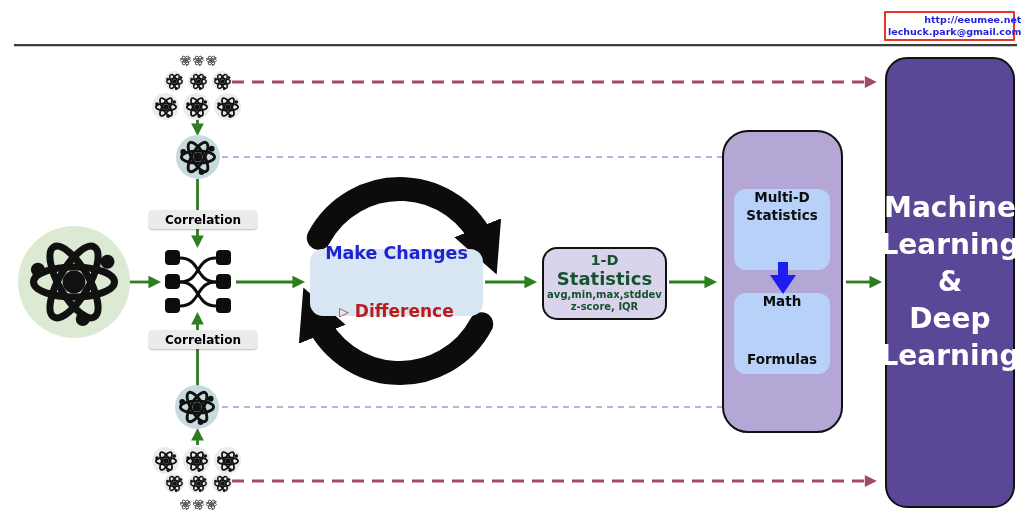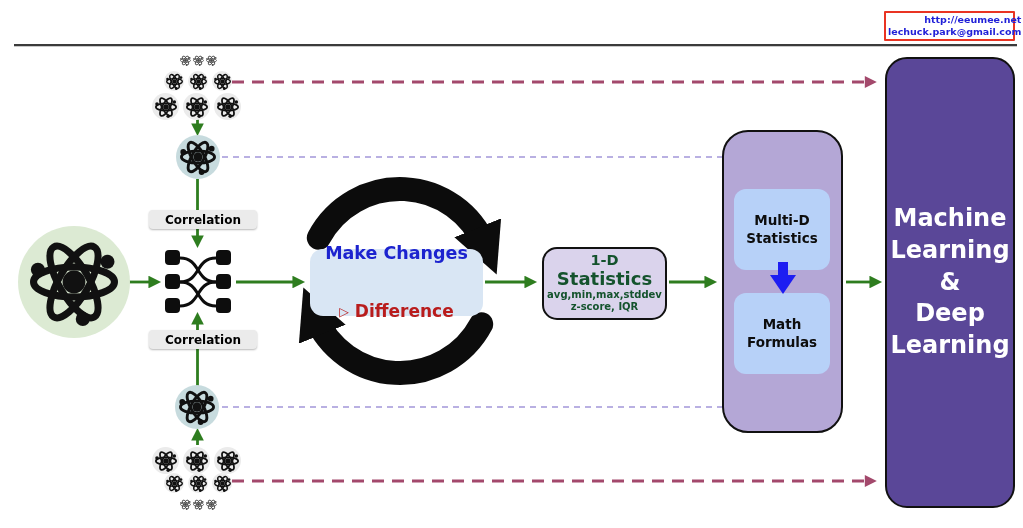--- a/index.html
+++ b/index.html
@@ -45,30 +45,30 @@
   .odbox{position:absolute;left:542px;top:247px;width:125px;height:73px;background:#dad3ec;border:2.2px solid #111;
         border-radius:15px;z-index:3;display:flex;flex-direction:column;align-items:center;justify-content:center;
         color:#14532d;box-sizing:border-box;}
   .od1{font-size:14.5px;font-weight:bold;line-height:1.1;}
   .od2{font-size:18px;font-weight:bold;line-height:1.1;}
   .od3{font-size:10px;font-weight:bold;line-height:1.25;}
   
   .cont{position:absolute;left:722px;top:130px;width:121px;height:303px;background:#b4a7d6;border:2.6px solid #111;
         border-radius:26px;z-index:2;box-sizing:border-box;}
   .inbox{position:absolute;left:10px;width:96px;height:81px;background:#b7d1f8;border-radius:12px;
-        display:flex;flex-direction:column;align-items:center;justify-content:center;
+        display:flex;flex-direction:column;align-items:center;justify-content:flex-start;
         font-size:13.5px;font-weight:bold;color:#0d0d0d;line-height:1.3;}
   .bluearrow{position:absolute;left:50%;transform:translateX(-50%);top:130px;width:0;height:0;z-index:2;}
   .bluearrow .shaft{position:absolute;left:-5px;top:0;width:10px;height:14px;background:#1d1df2;}
   .bluearrow .head{position:absolute;left:-13px;top:13px;width:0;height:0;
         border-left:13px solid transparent;border-right:13px solid transparent;border-top:19px solid #1d1df2;}
   
   .mlbox{position:absolute;left:885px;top:57px;width:130px;height:451px;background:#5a4798;border:2.5px solid #111;
         border-radius:22px;z-index:2;display:flex;flex-direction:column;align-items:center;justify-content:center;
-        color:#fff;font-size:24px;font-weight:bold;line-height:1.32;box-sizing:border-box;text-align:center;}
+        color:#fff;font-size:28px;font-weight:bold;line-height:1.32;box-sizing:border-box;text-align:center;}
 </style>
 </head>
 <body>
 
 <div class="canvas">
 
   <div class="rule"></div>
 
   <div class="badge">
     <div class="badge-img"></div>
@@ -335,21 +335,21 @@
 
   <div class="cont">
     <div class="inbox" style="top:57px;">
       <div>Multi-D</div>
       <div>Statistics</div>
     </div>
     <div class="bluearrow">
       <div class="shaft"></div>
         <div class="head"></div>
     </div>
-    <div class="inbox" style="top:161px;">
+    <div class="inbox" style="top:161px;gap:40px;">
       <div>Math</div>
       <div>Formulas</div>
     </div>
   </div>
 
   <div class="mlbox">
     <div>Machine</div>
     <div>Learning</div>
     <div>&amp;</div>
     <div>Deep</div>

